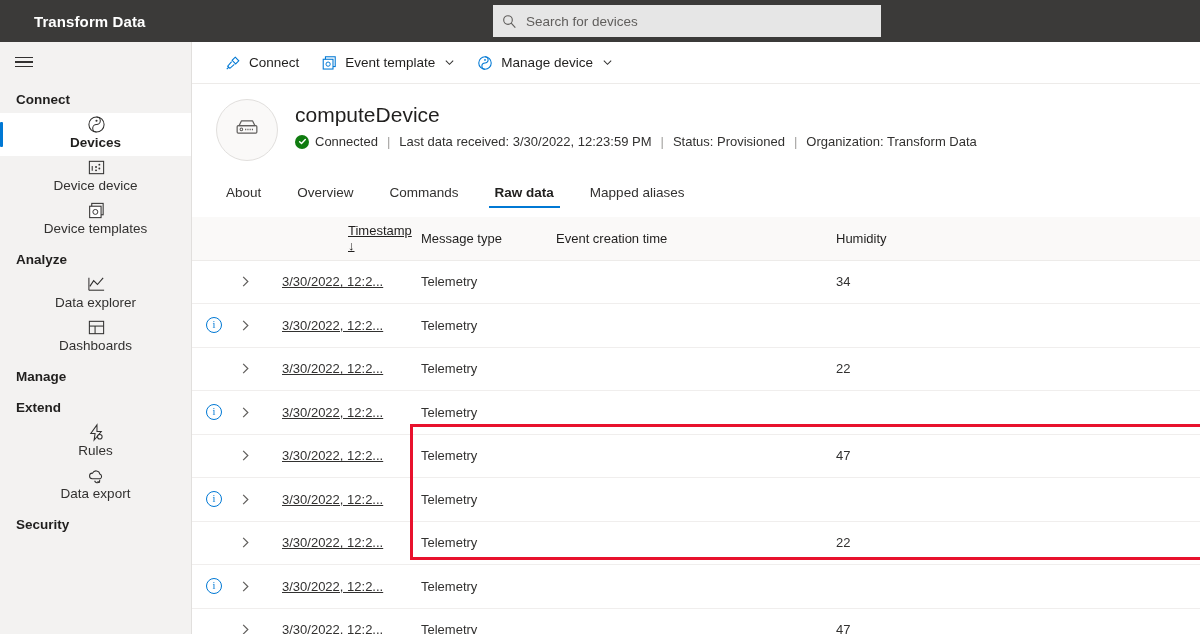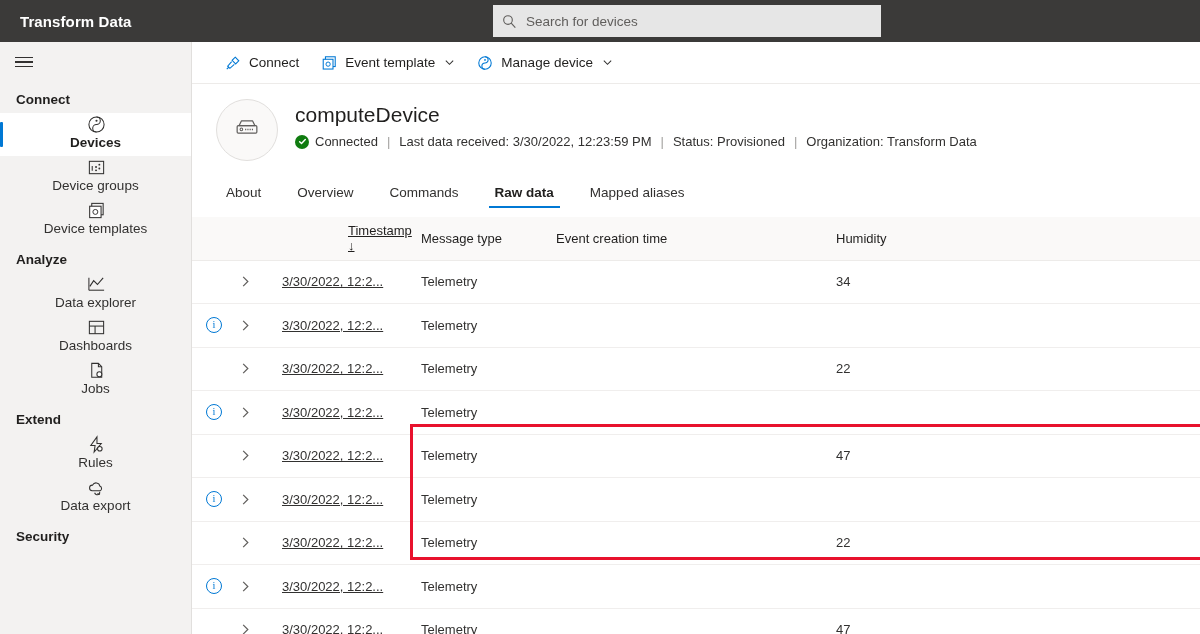--- a/index.html
+++ b/index.html
@@ -16,21 +16,21 @@
   .topbar {
     position: absolute; top: 0; left: 0;
     width: 1200px; height: 42px;
     background: #3b3a39;
     display: flex; align-items: center;
   }
   .brand {
     color: #ffffff;
     font-size: 15px;
     font-weight: bold;
-    margin-left: 20px;
+    margin-left: 34px;
     letter-spacing: .1px;
     white-space: nowrap;
   }
   .searchwrap {
     position: absolute; left: 493px; top: 5px;
     width: 388px; height: 32px;
     background: #e6e6e6;
     display: flex; align-items: center;
     padding-left: 9px;
   }
@@ -217,21 +217,21 @@
     <span class="ico">
       <svg width="19" height="19" viewBox="0 0 20 20">
           <rect x="2.5" y="3.5" width="15" height="13" fill="none" stroke="#323130" stroke-width="1.1"></rect>
           <line x1="5.5" y1="13.5" x2="5.5" y2="8.5" stroke="#323130" stroke-width="1.1"></line>
           <circle cx="9.5" cy="9.5" r="1" fill="#323130"></circle>
           <circle cx="13" cy="7" r="1" fill="#323130"></circle>
           <circle cx="9.5" cy="13" r="1" fill="#323130"></circle>
           <circle cx="13" cy="11" r="1" fill="#323130"></circle>
         </svg>
     </span>
-    <span class="lbl">Device groups</span>
+    <span class="lbl">Device device</span>
   </div>
 
   <div class="navitem">
     <span class="ico">
       <svg width="19" height="19" viewBox="0 0 20 20">
           <rect x="5" y="2.5" width="12" height="12" fill="none" stroke="#323130" stroke-width="1.1"></rect>
           <rect x="2.8" y="5.5" width="12" height="12" fill="#fff" stroke="#323130" stroke-width="1.1"></rect>
           <circle cx="8.8" cy="11.5" r="2.6" fill="none" stroke="#323130" stroke-width="1"></circle>
         </svg>
     </span>
@@ -255,31 +255,22 @@
     <span class="ico">
       <svg width="19" height="19" viewBox="0 0 20 20">
           <rect x="2.5" y="3.5" width="15" height="13" fill="none" stroke="#323130" stroke-width="1.1"></rect>
           <line x1="2.5" y1="8.5" x2="17.5" y2="8.5" stroke="#323130" stroke-width="1.1"></line>
           <line x1="8.5" y1="8.5" x2="8.5" y2="16.5" stroke="#323130" stroke-width="1.1"></line>
         </svg>
     </span>
     <span class="lbl">Dashboards</span>
   </div>
 
-
-  <div class="navitem">
-    <span class="ico">
-      <svg width="19" height="19" viewBox="0 0 20 20">
-          <path d="M5 2.5h7l3.5 3.5v11H5z" fill="none" stroke="#323130" stroke-width="1.1"></path>
-          <path d="M12 2.5V6h3.5" fill="none" stroke="#323130" stroke-width="1.1"></path>
-          <circle cx="13" cy="14" r="2.6" fill="#fff" stroke="#323130" stroke-width="1.1"></circle>
-        </svg>
-    </span>
-    <span class="lbl">Jobs</span>
-  </div>
+  <div class="navgroup">Manage</div>
+
 
   <div class="navgroup">Extend</div>
 
   <div class="navitem">
     <span class="ico">
       <svg width="19" height="19" viewBox="0 0 20 20">
           <path d="M10.5 2 4 11h4.5l-1 7L15 9h-4.5z" fill="none" stroke="#323130" stroke-width="1.1"></path>
           <circle cx="13.5" cy="14.5" r="2.4" fill="#fff" stroke="#323130" stroke-width="1.1"></circle>
         </svg>
     </span>

